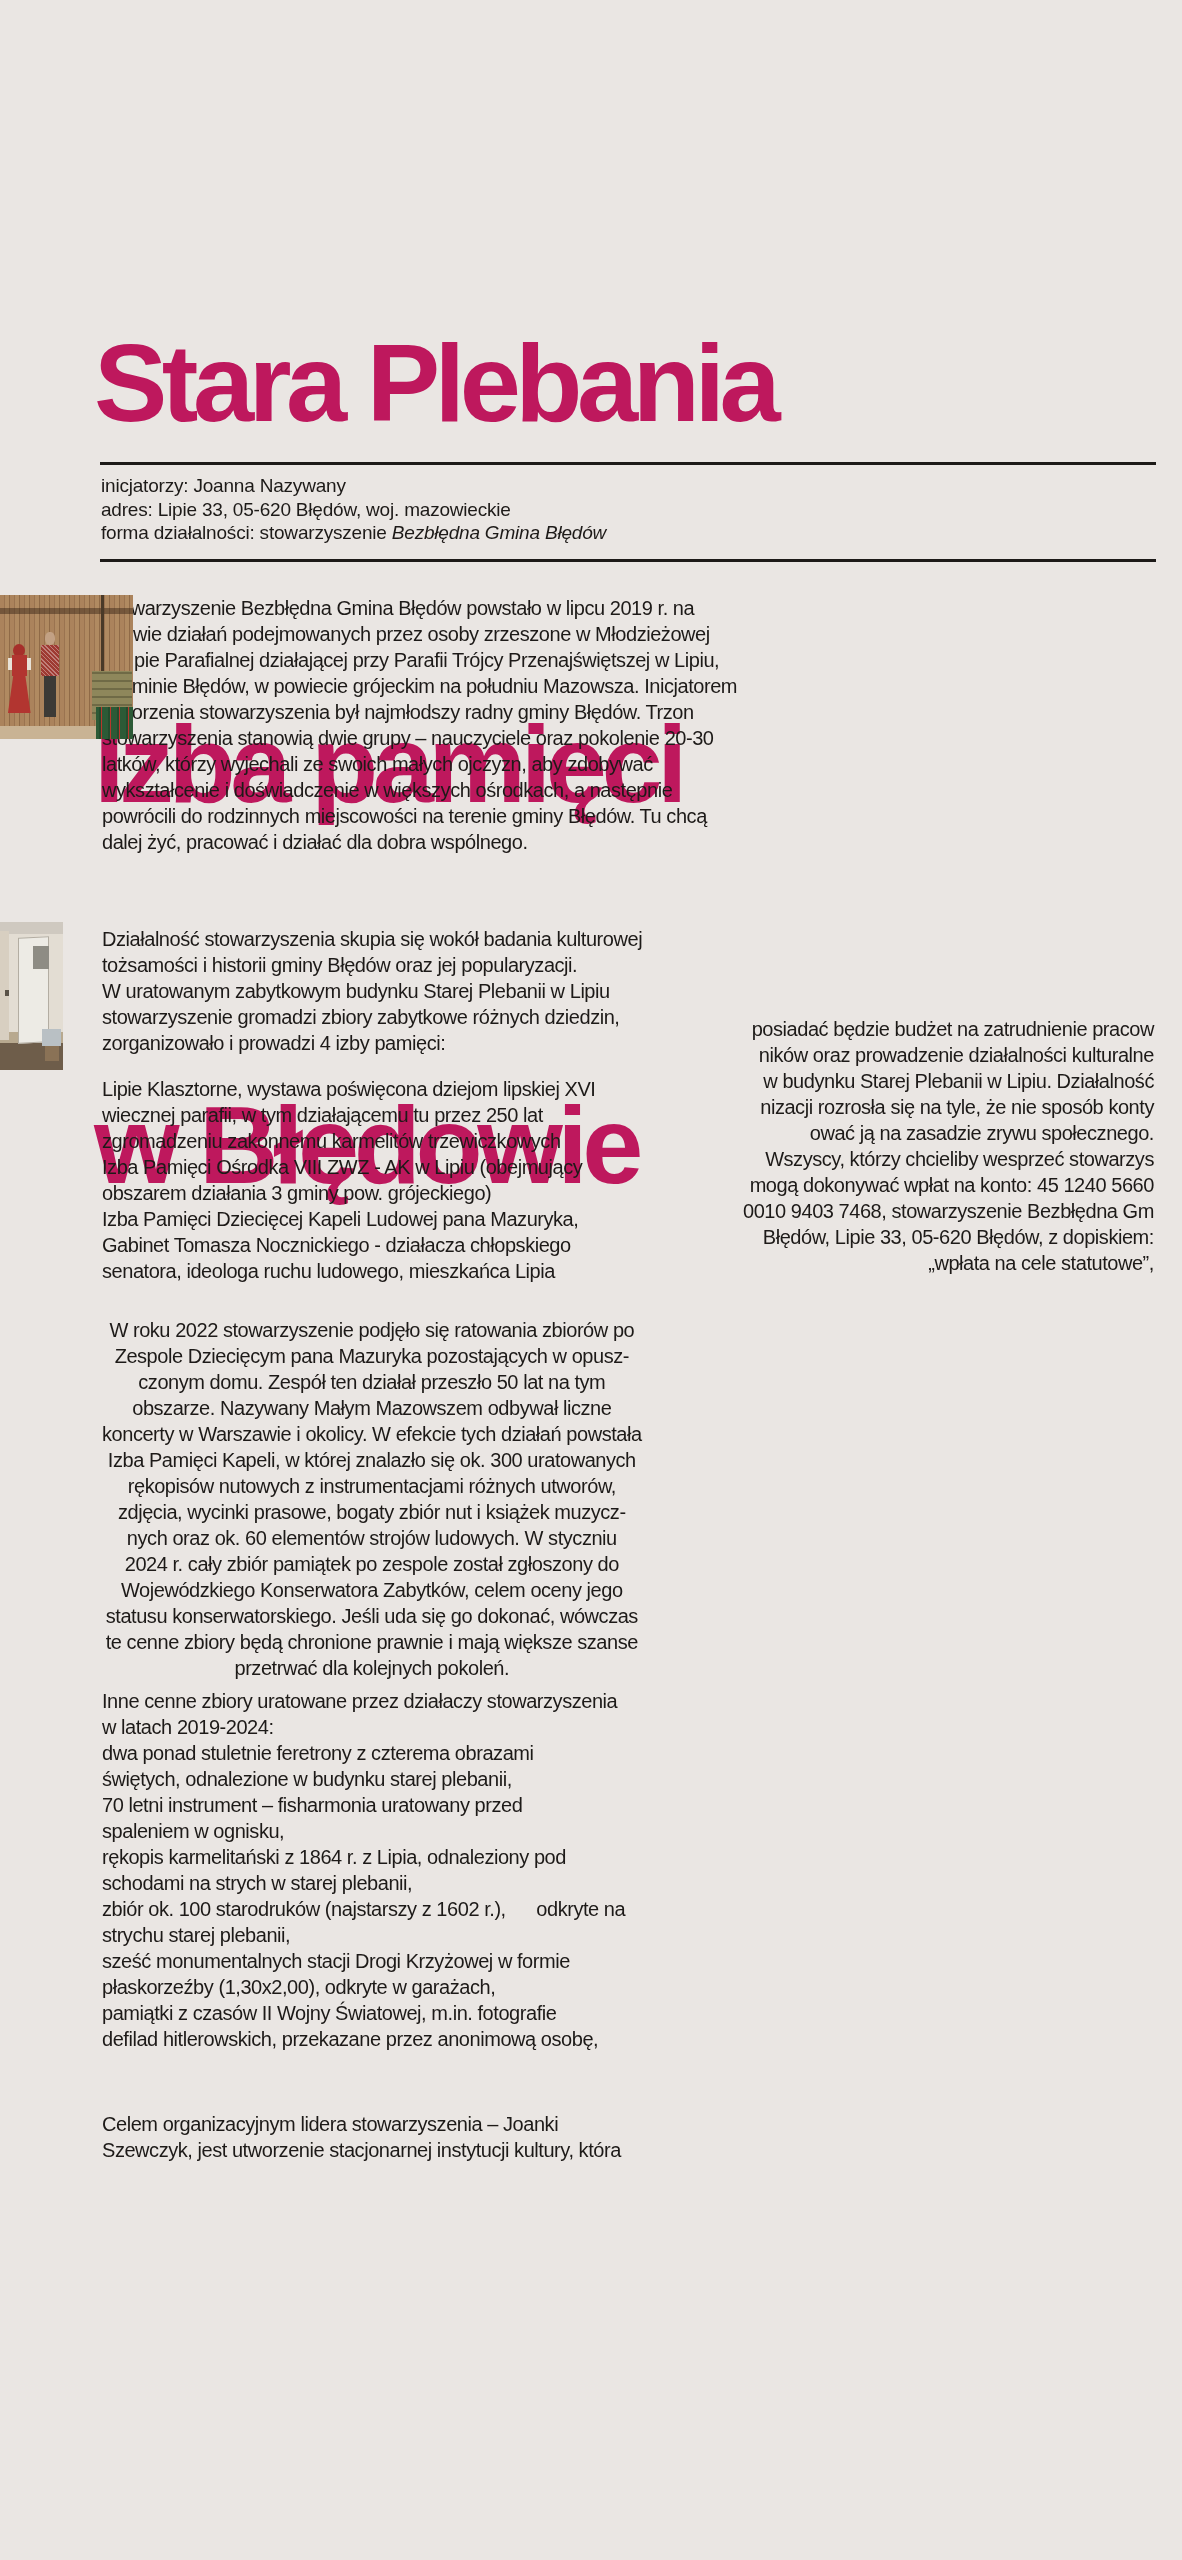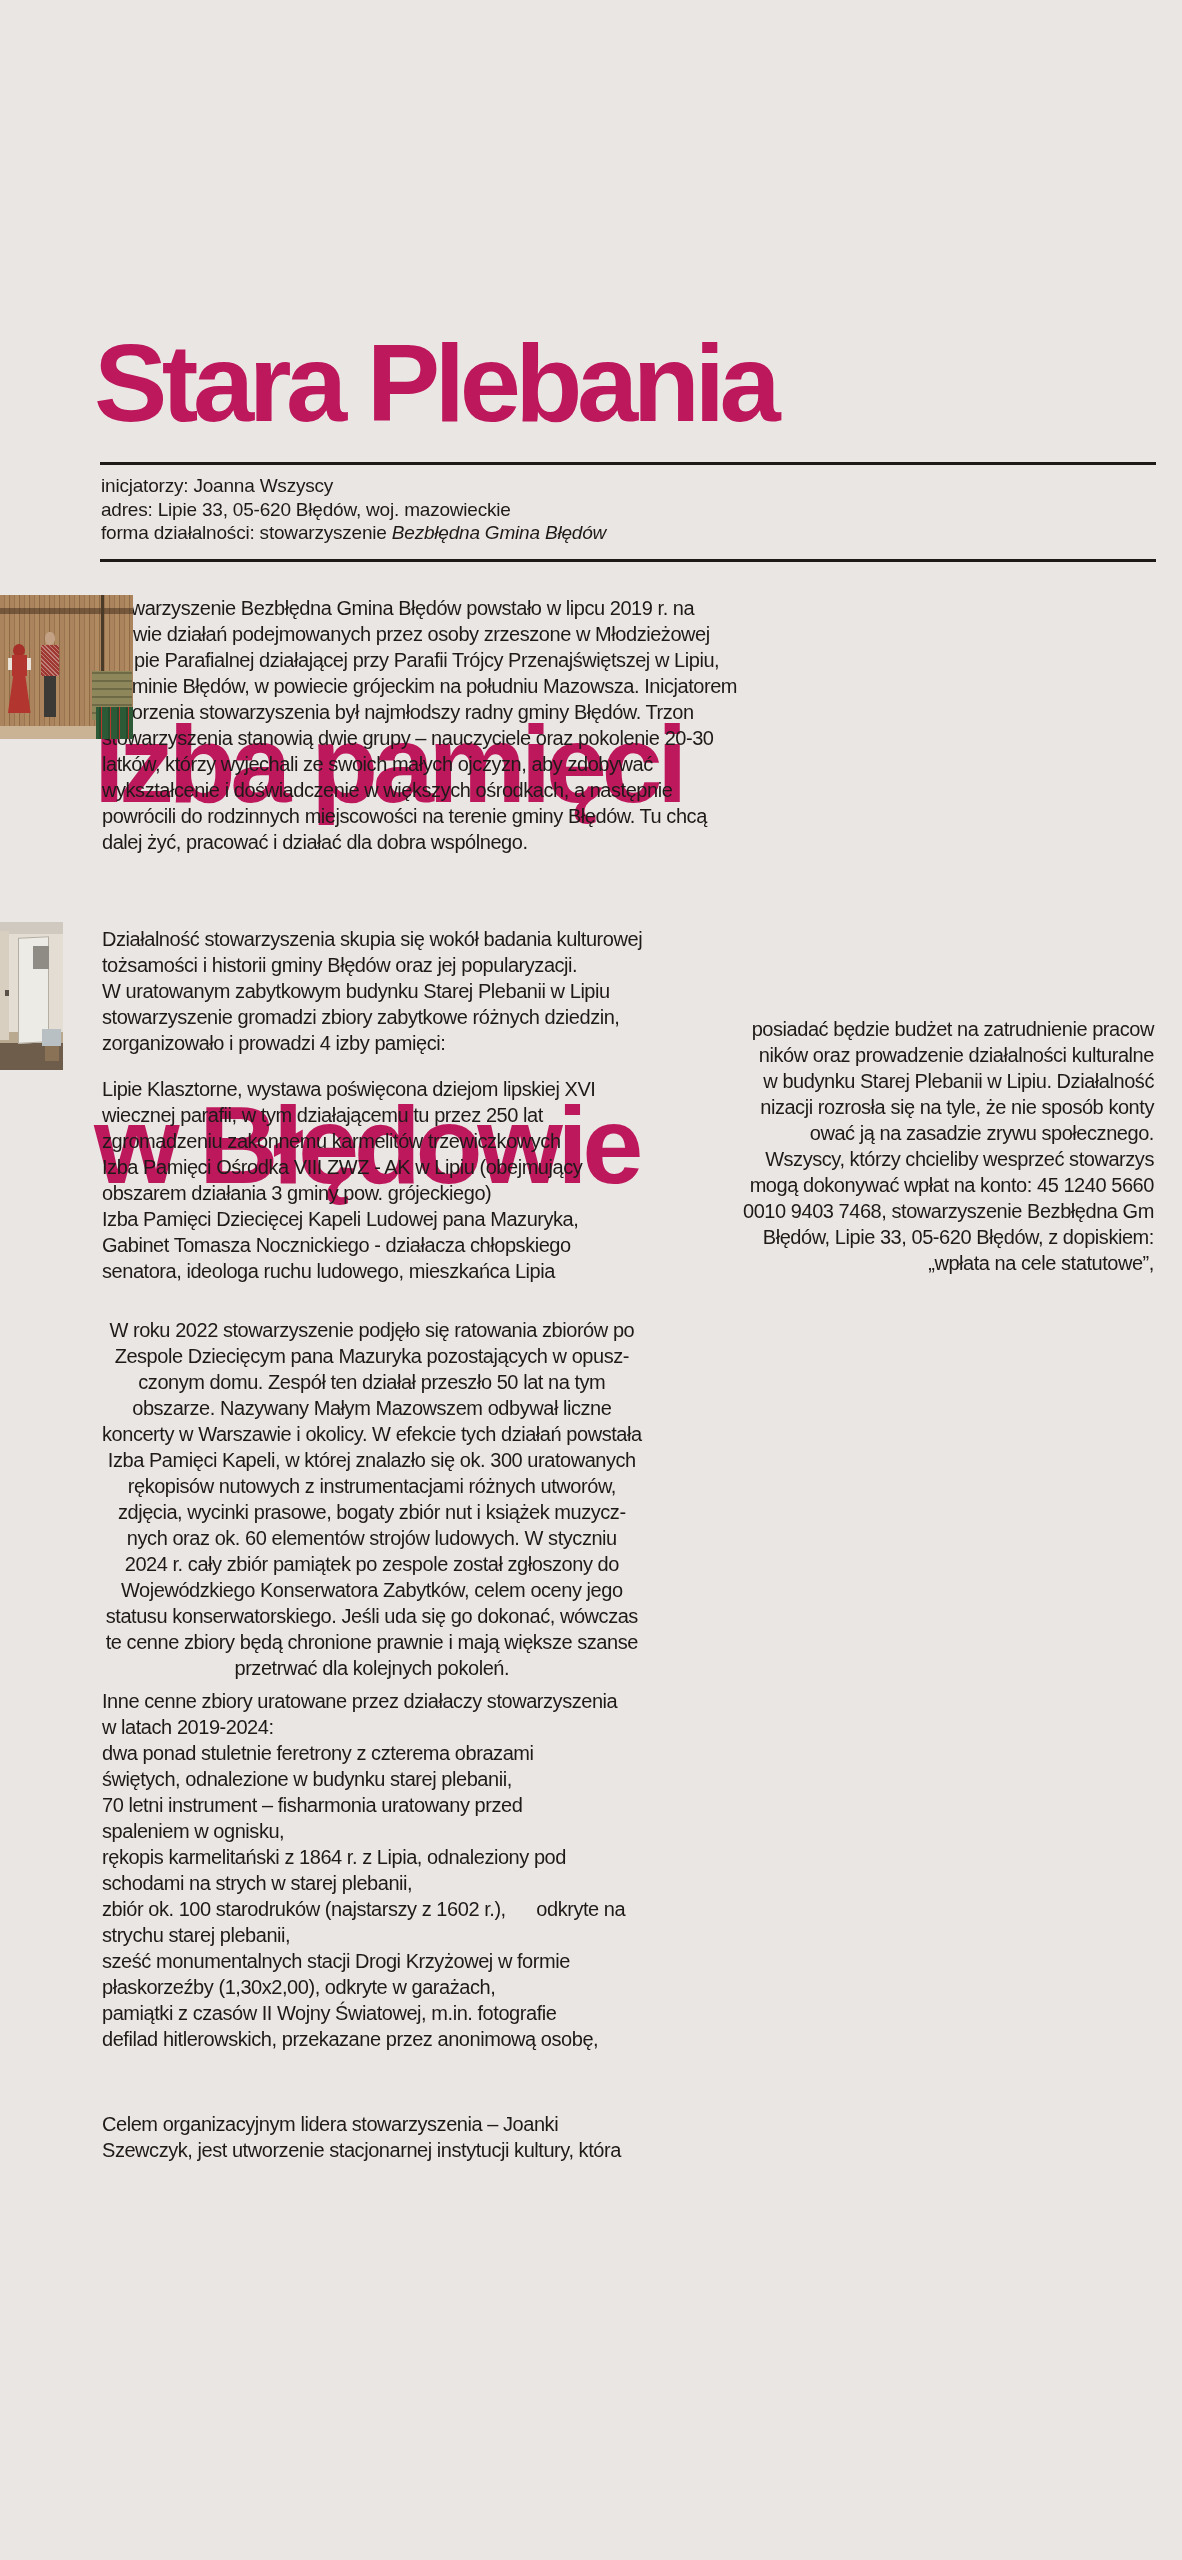--- a/index.html
+++ b/index.html
@@ -69,21 +69,21 @@
 
 <div class="abs title txt">
   <div>Stara Plebania</div>
   <div>Izba pamięci</div>
   <div>w Błędowie</div>
 </div>
 
 <div class="abs rule" style="top:462px"></div>
 
 <div class="abs meta">
-  <div>inicjatorzy: Joanna Wszyscy</div>
+  <div>inicjatorzy: Joanna Nazywany</div>
   <div>adres: Lipie 33, 05-620 Błędów, woj. mazowieckie</div>
   <div><span>forma działalności: stowarzyszenie </span><span class="it">Bezbłędna Gmina Błędów</span></div>
 </div>
 
 <div class="abs rule" style="top:559px"></div>
 
 <div class="abs body-txt txt para1">Stowarzyszenie Bezbłędna Gmina Błędów powstało w lipcu 2019 r. na
 kanwie działań podejmowanych przez osoby zrzeszone w Młodzieżowej
 Grupie Parafialnej działającej przy Parafii Trójcy Przenajświętszej w Lipiu,
 w gminie Błędów, w powiecie grójeckim na południu Mazowsza. Inicjatorem

